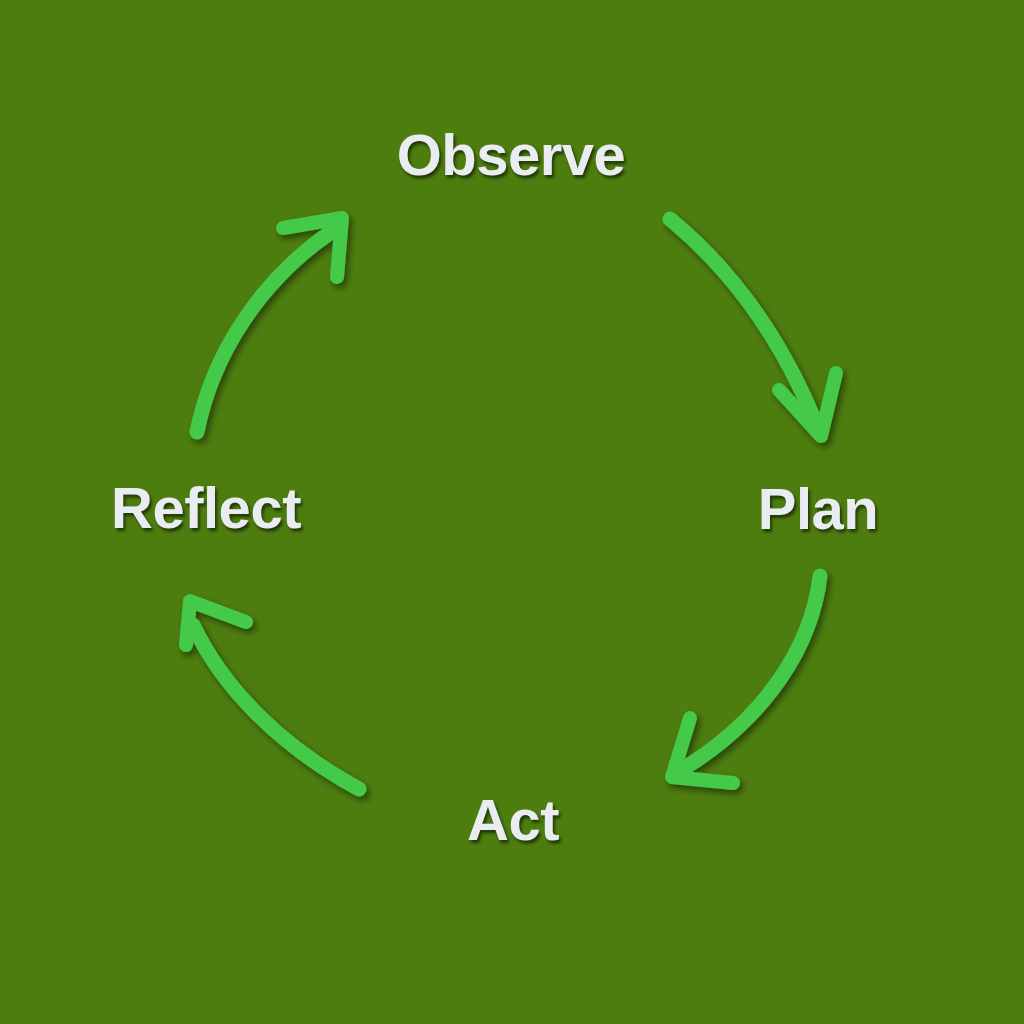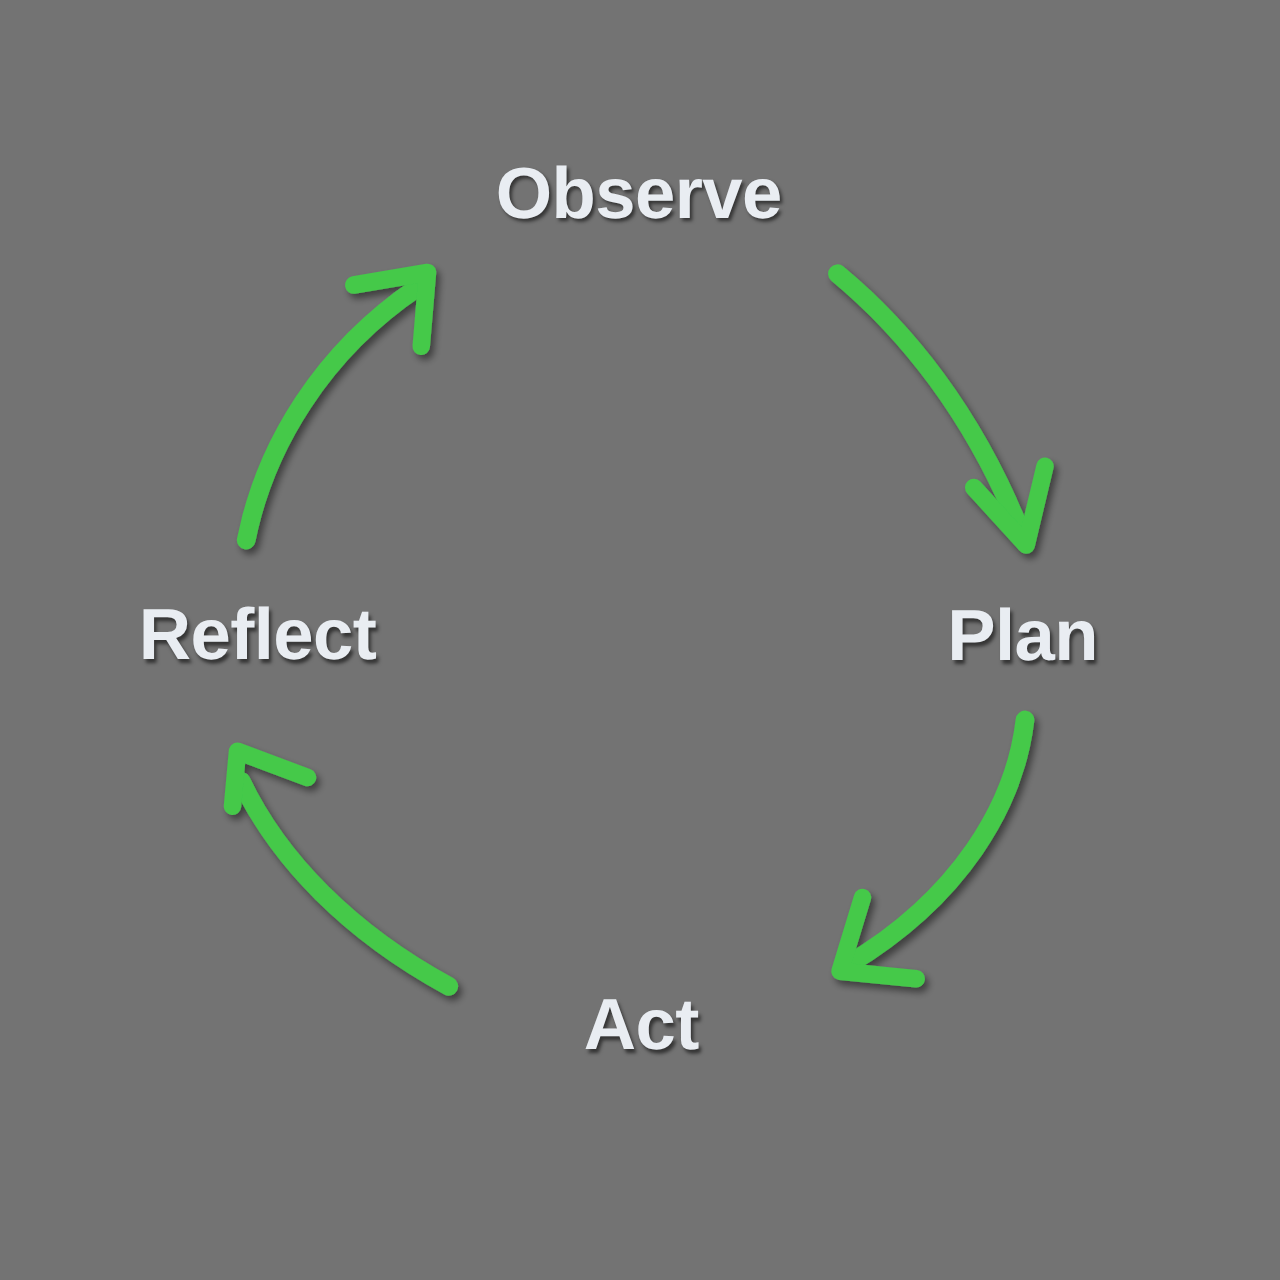--- a/index.html
+++ b/index.html
@@ -36,21 +36,21 @@
     user-select: none;
   }
   .node-observe { left: 511px; top: 155px; }
   .node-plan    { left: 818px; top: 509px; }
   .node-act     { left: 513px; top: 820px; }
   .node-reflect { left: 206px; top: 508px; }
 </style>
 </head>
 <body style="background: rgb(18, 26, 38);">
 
-<div id="canvas" style="background: #737373;">
+<div id="canvas" style="background: #4d7c0f;">
 
   <svg id="cycle-svg" viewBox="0 0 1024 1024" xmlns="http://www.w3.org/2000/svg">
     <defs>
       <filter id="softshadow" x="-30%" y="-30%" width="180%" height="180%">
         <feDropShadow dx="3" dy="4" stdDeviation="3" flood-color="#000000" flood-opacity="0.45"></feDropShadow>
       </filter>
     </defs>
 
     <g filter="url(#softshadow)" fill="none" stroke="#44C94A" stroke-width="15" stroke-linecap="round" stroke-linejoin="round">
 

